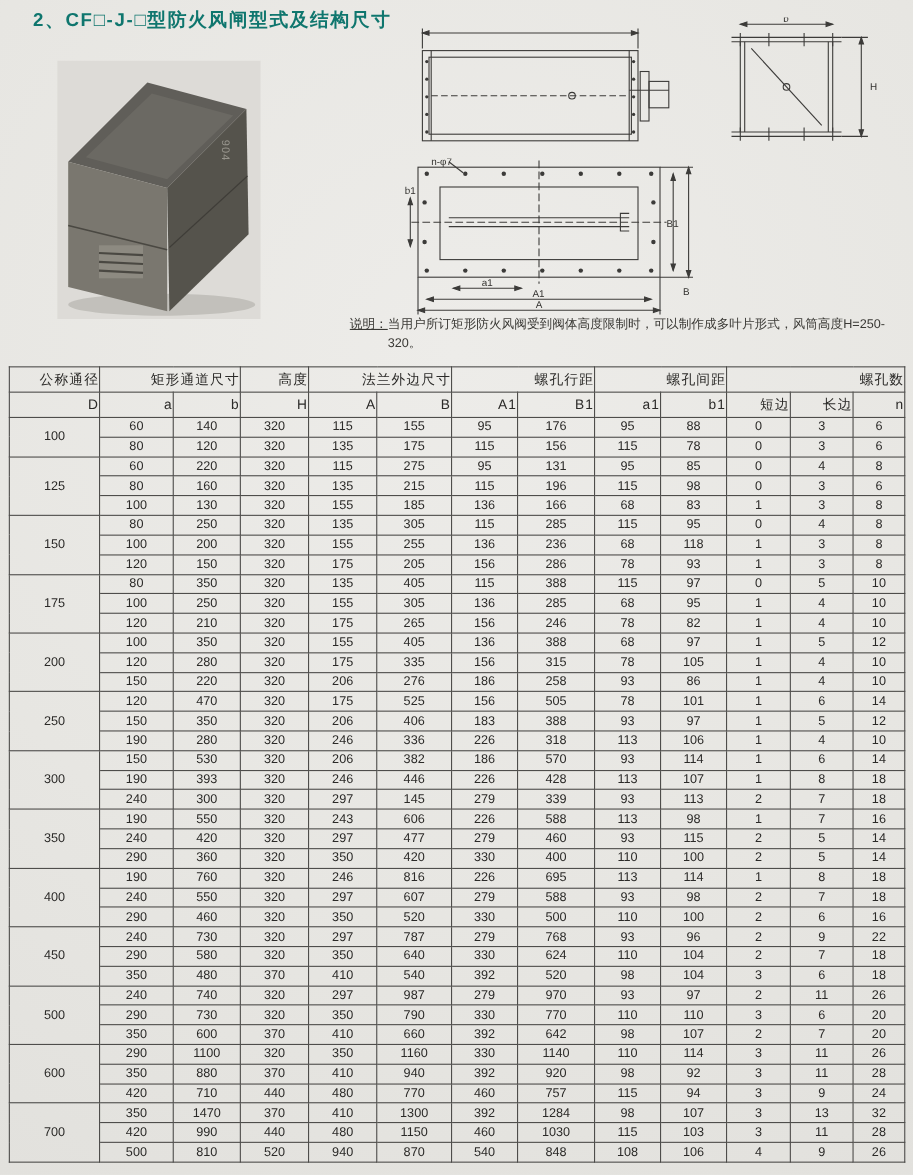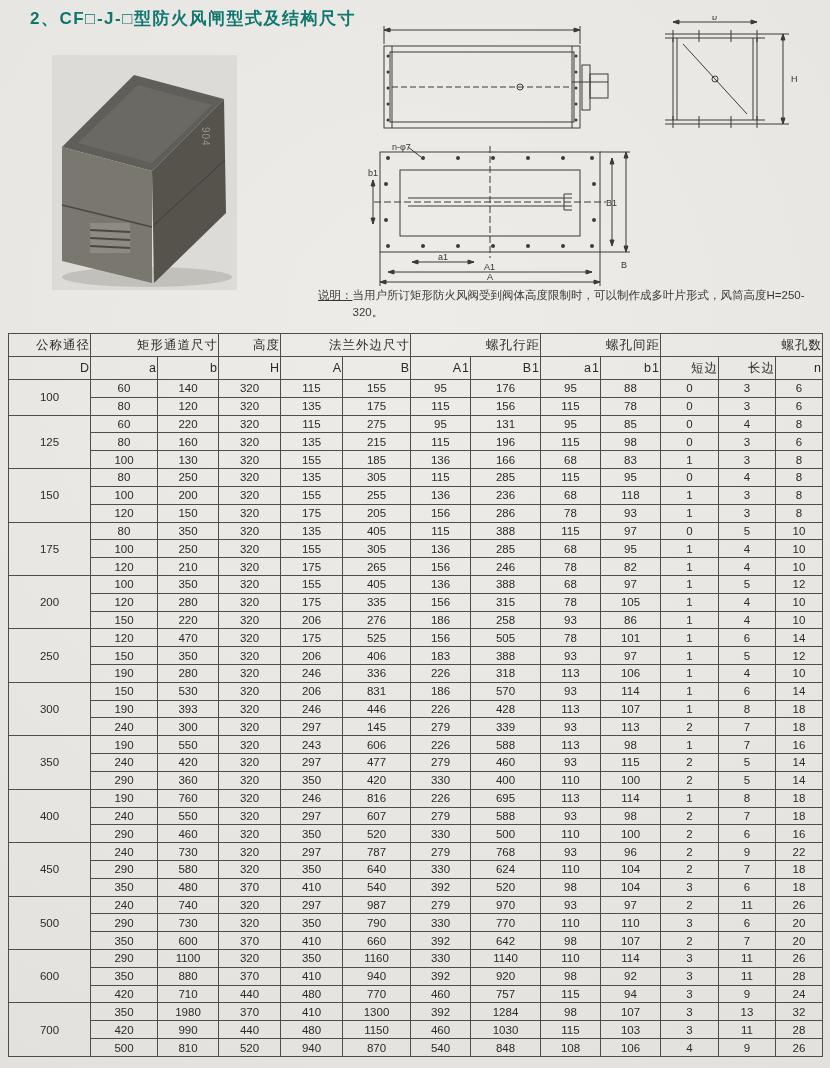--- a/index.html
+++ b/index.html
@@ -516,21 +516,21 @@
           <td>1</td>
           <td>4</td>
           <td>10</td>
         </tr>
         <tr>
           <td rowspan="3">300</td>
           <td>150</td>
           <td>530</td>
           <td>320</td>
           <td>206</td>
-          <td>831</td>
+          <td>382</td>
           <td>186</td>
           <td>570</td>
           <td>93</td>
           <td>114</td>
           <td>1</td>
           <td>6</td>
           <td>14</td>
         </tr>
         <tr>
           <td>190</td>
@@ -771,21 +771,21 @@
           <td>757</td>
           <td>115</td>
           <td>94</td>
           <td>3</td>
           <td>9</td>
           <td>24</td>
         </tr>
         <tr>
           <td rowspan="3">700</td>
           <td>350</td>
-          <td>1980</td>
+          <td>1470</td>
           <td>370</td>
           <td>410</td>
           <td>1300</td>
           <td>392</td>
           <td>1284</td>
           <td>98</td>
           <td>107</td>
           <td>3</td>
           <td>13</td>
           <td>32</td>

